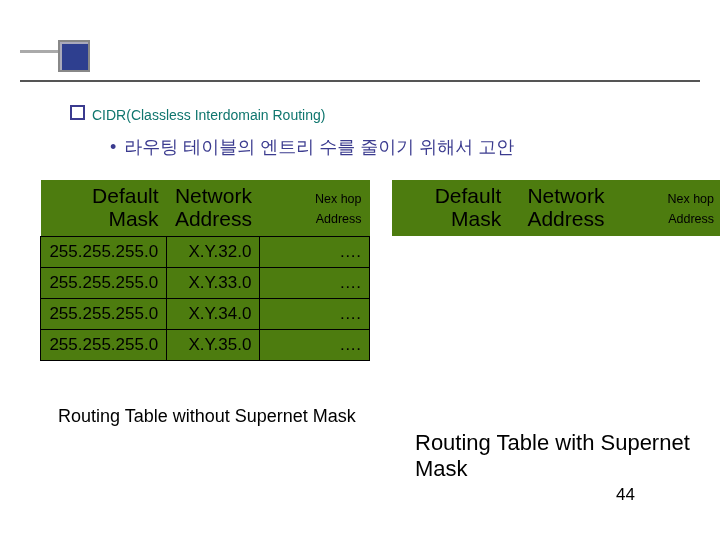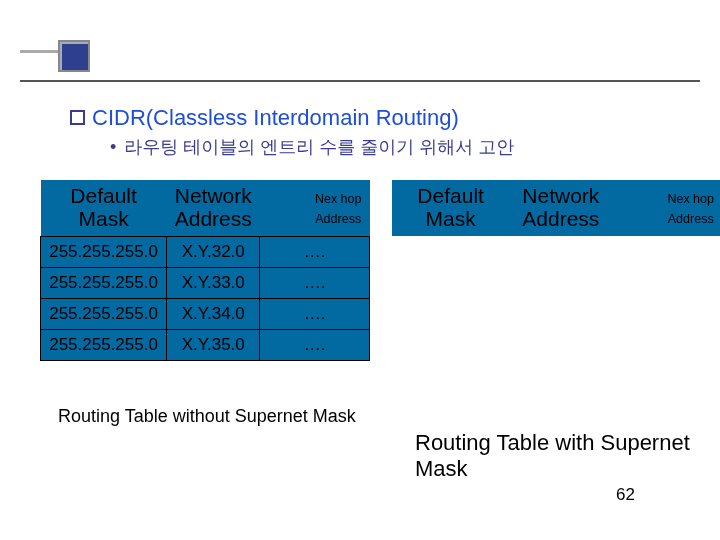--- a/index.html
+++ b/index.html
@@ -48,22 +48,22 @@
     left: 20px;
     top: 50px;
     width: 38px;
     height: 3px;
     background: #aaa;
   }
   .bullet-row {
     position: absolute;
     left: 70px;
     top: 105px;
-    font-size: 22px;
-    color: #1d4ed8;
+    font-size: 14px;
+    color: #0f766e;
   }
   .bullet-square {
     display: inline-block;
     width: 11px;
     height: 11px;
     border: 2px solid #3b3b8f;
     margin-right: 7px;
     vertical-align: baseline;
   }
   .sub-bullet {
@@ -79,22 +79,22 @@
 
   
   .tbl {
     position: absolute;
     border-collapse: collapse;
   }
   .tbl td, .tbl th {
     border: 1.5px solid #000;
     padding: 5px 8px;
     font-size: 17px;
-    text-align: center;
-    background: #0369a1;
+    text-align: right;
+    background: #4d7c0f;
     white-space: nowrap;
   }
   .tbl-left { left: 40px; top: 180px; width: 330px;}
   .tbl-right { left: 392px; top: 180px; width: 330px;}
   .tbl-left td:first-child { width: 145px;}
   .tbl-left td:nth-child(2) { width: 100px;}
   .tbl-left td:nth-child(3) { width: 48px;}
   .tbl-right td:first-child { width: 145px;}
   .tbl-right td:nth-child(2) { width: 100px;}
   .tbl-right td:nth-child(3) { width: 48px;}
@@ -187,13 +187,13 @@
     <td class="header-cell"><span class="hdr-big">Default</span><br><span class="hdr-big">Mask</span></td>
     <td class="header-cell"><span class="hdr-big">Network</span><br><span class="hdr-big">Address</span></td>
     <td class="header-cell"><span class="hdr-small">Nex hop</span><br><span class="hdr-small">Address</span></td>
   </tr>
 </tbody>
   </table>
 
 <div class="caption-left">Routing Table without Supernet Mask</div>
 <div class="caption-right">Routing Table with Supernet Mask</div>
 
-<div class="page-num">62</div>
+<div class="page-num">44</div>
 
 </body></html>

